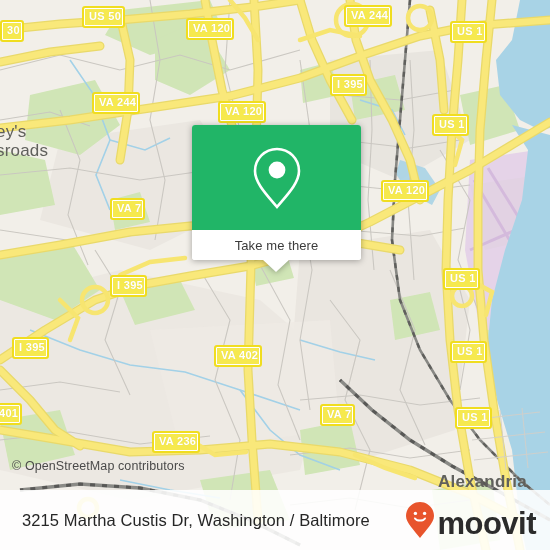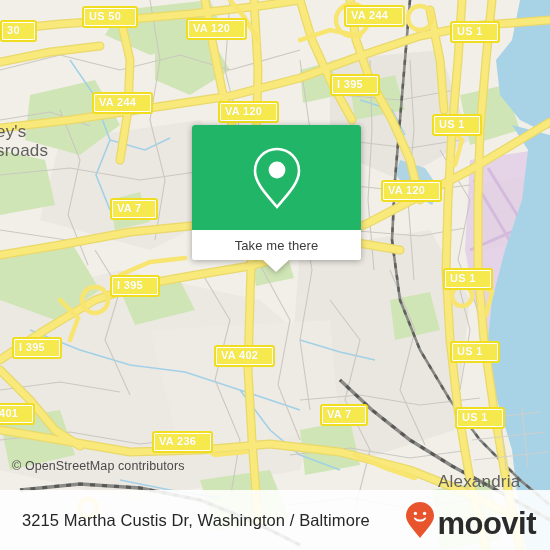--- a/index.html
+++ b/index.html
@@ -9,21 +9,21 @@
   #app{position:relative;width:550px;height:550px;overflow:hidden;background:#f2efe9;}
 
   
   #map{position:absolute;left:0;top:0;width:550px;height:550px;overflow:hidden;
        background:#f2efe9;}
   #mapsvg{position:absolute;left:0;top:0;}
 
   
   .shield{position:absolute;background:#f6e94e;border:2px solid #f0dd1f;
           border-radius:3px;color:#ffffff;font-weight:bold;font-size:11px;
-          line-height:1;padding:3px 15px 4px 5px;white-space:nowrap;
+          line-height:1;padding:3px 2px 4px 5px;white-space:nowrap;
           box-shadow:inset 0 0 0 1px #ffffff;
           letter-spacing:.3px;
           text-shadow:0 0 1px rgba(0,0,0,.10);}
 
   
   .place{position:absolute;color:#60605c;font-size:17px;white-space:nowrap;
          letter-spacing:.2px;}
   .place.two{line-height:19px;}
 
   
@@ -259,21 +259,21 @@
         <div class="shield" style="left: -8px; top: 403px;">401</div>
         <div class="shield" style="left: 455px; top: 407px;">US 1</div>
         <div class="shield" style="left: 152px; top: 431px;">VA 236</div>
       </div>
 
     <div id="places">
         <div class="place two" style="left: -4px; top: 122px;">
           <div>ey's</div>
           <div>sroads</div>
         </div>
-        <div class="place" style="left: 438px; top: 472px;">
+        <div class="place" style="left: 438px; top: 472px; font-weight: bold;">
           <div>Alexandria</div>
         </div>
       </div>
 
     <div id="attrib">© OpenStreetMap contributors</div>
   </div>
 
   <div id="popup">
     <div id="popup-inner">
       <div id="popup-head">

